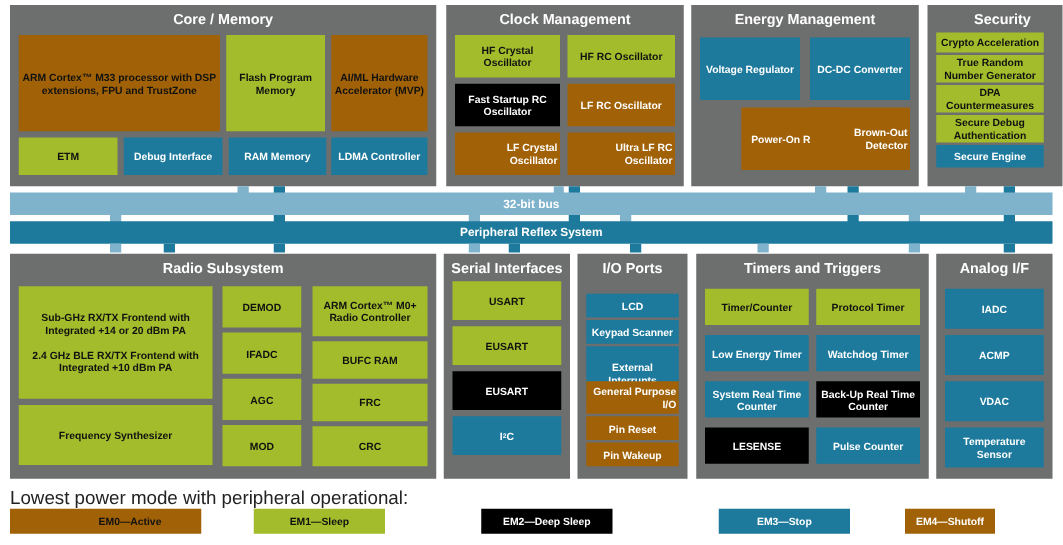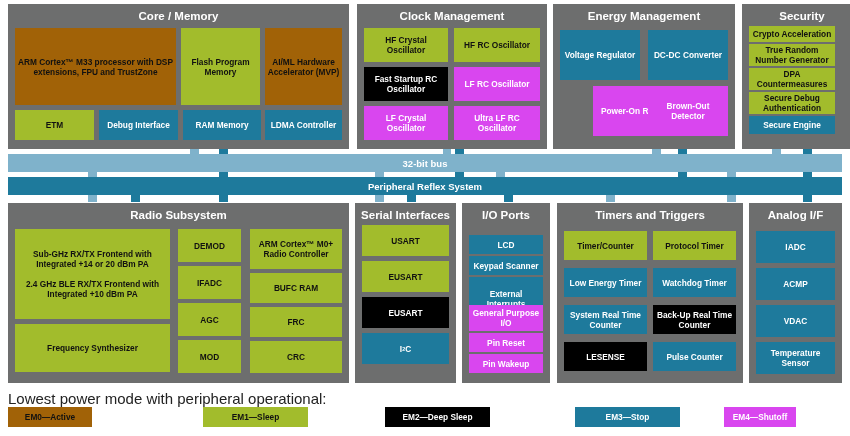--- a/index.html
+++ b/index.html
@@ -41,21 +41,21 @@
     font-size:8.3px;
     line-height:10px;
     padding:1px 2px;
     overflow:hidden;
   }
   
   .em0{background:#a16207;color:#111111;}
   .em1{background:#a2bc2c;color:#111111;}
   .em2{background:#000000;color:#ffffff;}
   .em3{background:#1e7a9c;color:#ffffff;}
-  .em4{background:#d946ef;color:#ffffff;}
+  .em4{background:#a16207;color:#ffffff;text-align:right;}
   .em4b{background:#000000;color:#ffffff;}
 
   
   .bus{
     position:absolute;
     left:8px;
     width:834px;
     display:flex;
     align-items:center;
     justify-content:center;
@@ -222,17 +222,17 @@
   <div class="blocks" style="height:153px;">
     <div class="blk em3" style="left:0px;top:6px;width:79px;height:32px;">IADC</div>
     <div class="blk em3" style="left:0px;top:43px;width:79px;height:32px;">ACMP</div>
     <div class="blk em3" style="left:0px;top:80px;width:79px;height:32px;">VDAC</div>
     <div class="blk em3" style="left:0px;top:117px;width:79px;height:32px;">Temperature Sensor</div>
   </div>
 </div>
 
 <div id="legend-caption">Lowest power mode with peripheral operational:</div>
 
-<div class="legend-chip em0" style="left:8px;width:84px;">EM0—Active</div>
+<div class="legend-chip em0" style="left:8px;width:114px;padding-left:39px;">EM0—Active</div>
 <div class="legend-chip em1" style="left:203px;width:105px;">EM1—Sleep</div>
 <div class="legend-chip em2" style="left:385px;width:105px;">EM2—Deep Sleep</div>
 <div class="legend-chip em3" style="left:575px;width:105px;">EM3—Stop</div>
 <div class="legend-chip em4" style="left:724px;width:72px;">EM4—Shutoff</div>
 
 </body></html>

